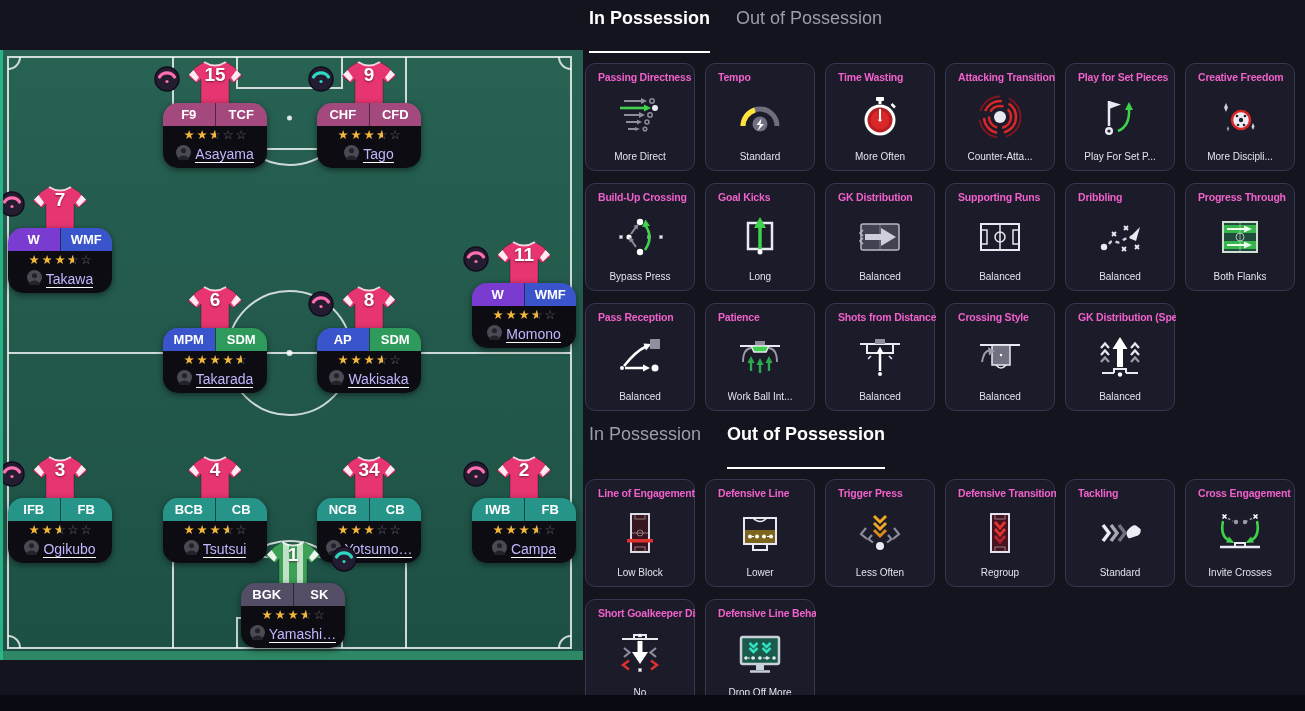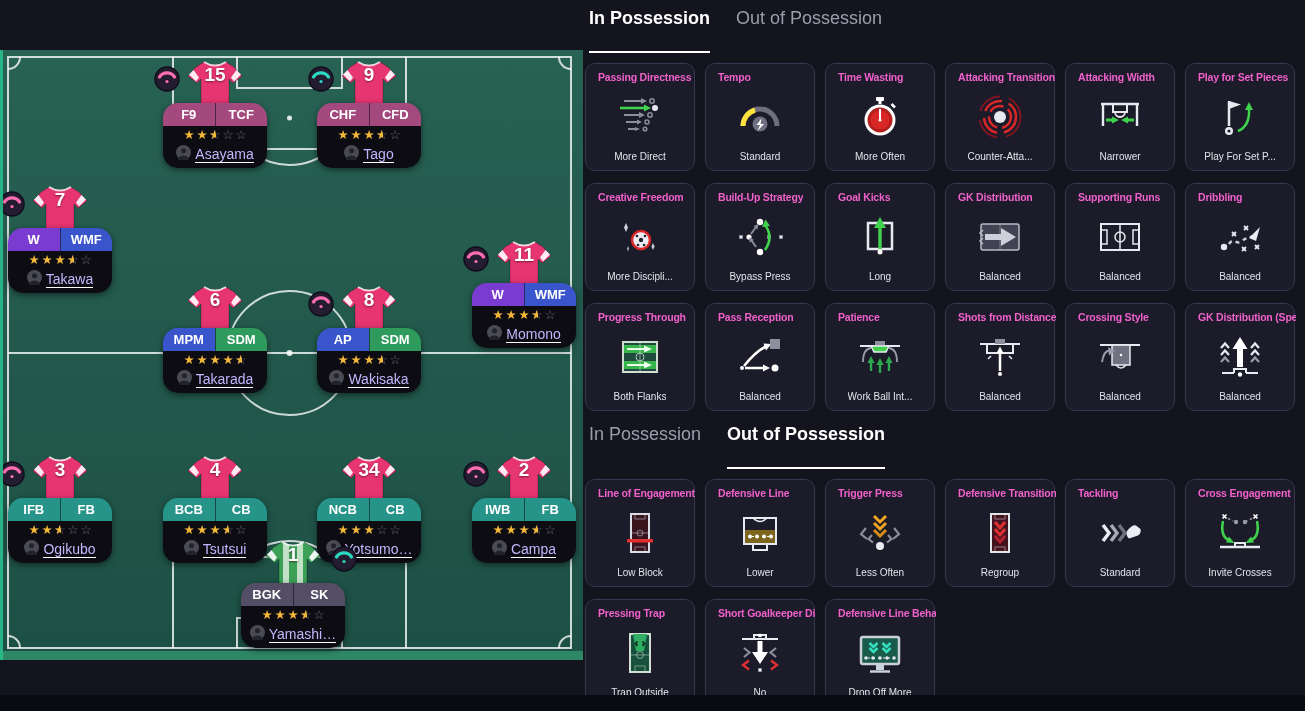--- a/index.html
+++ b/index.html
@@ -562,35 +562,20 @@
           <svg width="48" height="48" viewBox="0 0 48 48" fill="none">
             <circle cx="24" cy="24" r="6" fill="#e8e8f0"></circle>
             <circle cx="24" cy="24" r="11" stroke="#d92626" stroke-width="2.5" stroke-dasharray="15 5"></circle>
             <circle cx="24" cy="24" r="16" stroke="#d92626" stroke-width="2.5" stroke-dasharray="21 7"></circle>
             <circle cx="24" cy="24" r="20.5" stroke="#7c1722" stroke-width="2" stroke-dasharray="26 9"></circle>
           </svg>
         </div>
       <div class="card-value">Counter-Atta...</div>
       </div>
       <div class="card">
-        <div class="card-title">Attacking Width</div>
-      <div class="card-icon">
-          <svg width="48" height="48" viewBox="0 0 48 48" fill="none">
-            <path d="M5 11 H43 M7 11 V33 M41 11 V33" stroke="#e9e9f1" stroke-width="2.4"></path>
-            <path d="M17 11 V19 H31 V11" stroke="#e9e9f1" stroke-width="2"></path>
-            <path d="M29 19 A5 5 0 0 1 19 19" stroke="#e9e9f1" stroke-width="1.8"></path>
-            <line x1="10" y1="27" x2="16" y2="27" stroke="#3fd24d" stroke-width="3"></line>
-            <path d="M16 23.5 L23 27 L16 30.5 Z" fill="#3fd24d"></path>
-            <line x1="38" y1="27" x2="32" y2="27" stroke="#3fd24d" stroke-width="3"></line>
-            <path d="M32 23.5 L25 27 L32 30.5 Z" fill="#3fd24d"></path>
-          </svg>
-        </div>
-      <div class="card-value">Narrower</div>
-      </div>
-      <div class="card">
         <div class="card-title">Play for Set Pieces</div>
       <div class="card-icon">
           <svg width="48" height="48" viewBox="0 0 48 48" fill="none">
             <line x1="13" y1="8" x2="13" y2="33" stroke="#e9e9f1" stroke-width="2.5"></line>
             <path d="M13 8 L25 11.5 L13 16 Z" fill="#e9e9f1"></path>
             <circle cx="13" cy="38" r="4" fill="#e9e9f1"></circle>
             <circle cx="13" cy="38" r="1.6" fill="#20202e"></circle>
             <path d="M22 38 Q34 33 33 16" stroke="#3fd24d" stroke-width="2.5"></path>
             <path d="M29 17 L33 9 L37 17 Z" fill="#3fd24d"></path>
           </svg>
@@ -608,21 +593,21 @@
             <circle cx="22" cy="32" r="1.3" fill="#23232f"></circle>
             <circle cx="28" cy="32" r="1.3" fill="#23232f"></circle>
             <path d="M10 10 L12 14.5 L10 19 L8 14.5 Z" fill="#cfcfe0"></path>
             <path d="M37 30 L38.5 33.5 L37 37 L35.5 33.5 Z" fill="#cfcfe0"></path>
             <path d="M12 33 L13.2 35.8 L12 38.6 L10.8 35.8 Z" fill="#9a9ab0"></path>
           </svg>
         </div>
       <div class="card-value">More Discipli...</div>
       </div>
       <div class="card">
-        <div class="card-title">Build-Up Strategy</div>
+        <div class="card-title">Build-Up Crossing</div>
       <div class="card-icon">
           <svg width="48" height="48" viewBox="0 0 48 48" fill="none">
             <circle cx="24" cy="9" r="3.2" fill="#fff"></circle>
             <circle cx="24" cy="39" r="3.2" fill="#fff"></circle>
             <circle cx="13" cy="24" r="2.6" fill="#fff"></circle>
             <path d="M3.5 22.5 l3 3 M6.5 22.5 l-3 3" stroke="#e9e9f1" stroke-width="1.6"></path>
             <path d="M31.5 22.5 l3 3 M34.5 22.5 l-3 3" stroke="#e9e9f1" stroke-width="1.6"></path>
             <path d="M43.5 22.5 l3 3 M46.5 22.5 l-3 3" stroke="#e9e9f1" stroke-width="1.6"></path>
             <line x1="15" y1="21" x2="20" y2="14" stroke="#8d8d9b" stroke-width="2"></line>
             <path d="M17.5 13 L22.5 11 L21.5 16.5 Z" fill="#8d8d9b"></path>
@@ -886,34 +871,20 @@
             <circle cx="20" cy="13" r="2.2" fill="#9a9aa8"></circle>
             <circle cx="29" cy="13" r="2.2" fill="#9a9aa8"></circle>
             <path d="M12 9.5 L17 12 M36 9.5 L31 12" stroke="#9a9aa8" stroke-width="1.5" stroke-dasharray="2.5 2.5"></path>
             <path d="M7 12 Q4 26 12 31" stroke="#3fd24d" stroke-width="2.5"></path>
             <path d="M10 33.5 L18.5 34 L13 27.5 Z" fill="#3fd24d"></path>
             <path d="M41 12 Q44 26 36 31" stroke="#3fd24d" stroke-width="2.5"></path>
             <path d="M38 33.5 L29.5 34 L35 27.5 Z" fill="#3fd24d"></path>
           </svg>
         </div>
       <div class="card-value">Invite Crosses</div>
-      </div>
-      <div class="card">
-        <div class="card-title">Pressing Trap</div>
-      <div class="card-icon">
-          <svg width="48" height="48" viewBox="0 0 48 48" fill="none">
-            <rect x="14" y="5" width="20" height="38" fill="#174f3d" stroke="#cfe0d2" stroke-width="2"></rect>
-            <path d="M17 5 H31 L28 22 H20 Z" fill="#2fae63"></path>
-            <line x1="14" y1="26" x2="34" y2="26" stroke="#cfe0d2" stroke-opacity=".5"></line>
-            <circle cx="24" cy="26" r="3.5" stroke="#cfe0d2" stroke-opacity=".6"></circle>
-            <rect x="19" y="37" width="10" height="6" stroke="#cfe0d2" stroke-opacity=".5"></rect>
-            <path d="M21.5 12.5 l-2 2.2 2 2.2 M26.5 12.5 l2 2.2 -2 2.2" stroke="#0e2e22" stroke-width="1.8"></path>
-          </svg>
-        </div>
-      <div class="card-value">Trap Outside</div>
       </div>
       <div class="card">
         <div class="card-title">Short Goalkeeper Distr</div>
       <div class="card-icon">
           <svg width="48" height="48" viewBox="0 0 48 48" fill="none">
             <line x1="6" y1="10" x2="42" y2="10" stroke="#e9e9f1" stroke-width="2.2"></line>
             <path d="M18 10 V6 H30 V10" stroke="#e9e9f1" stroke-width="2"></path>
             <path d="M22.5 5 l3 3 M25.5 5 l-3 3" stroke="#fff" stroke-width="1.5"></path>
             <path d="M21.5 12 V23 H16 L24 35 L32 23 H26.5 V12 Z" fill="#fff"></path>
             <path d="M8 19 l5.5 4.5 -5.5 4.5" stroke="#8d8d9b" stroke-width="2.2"></path>

